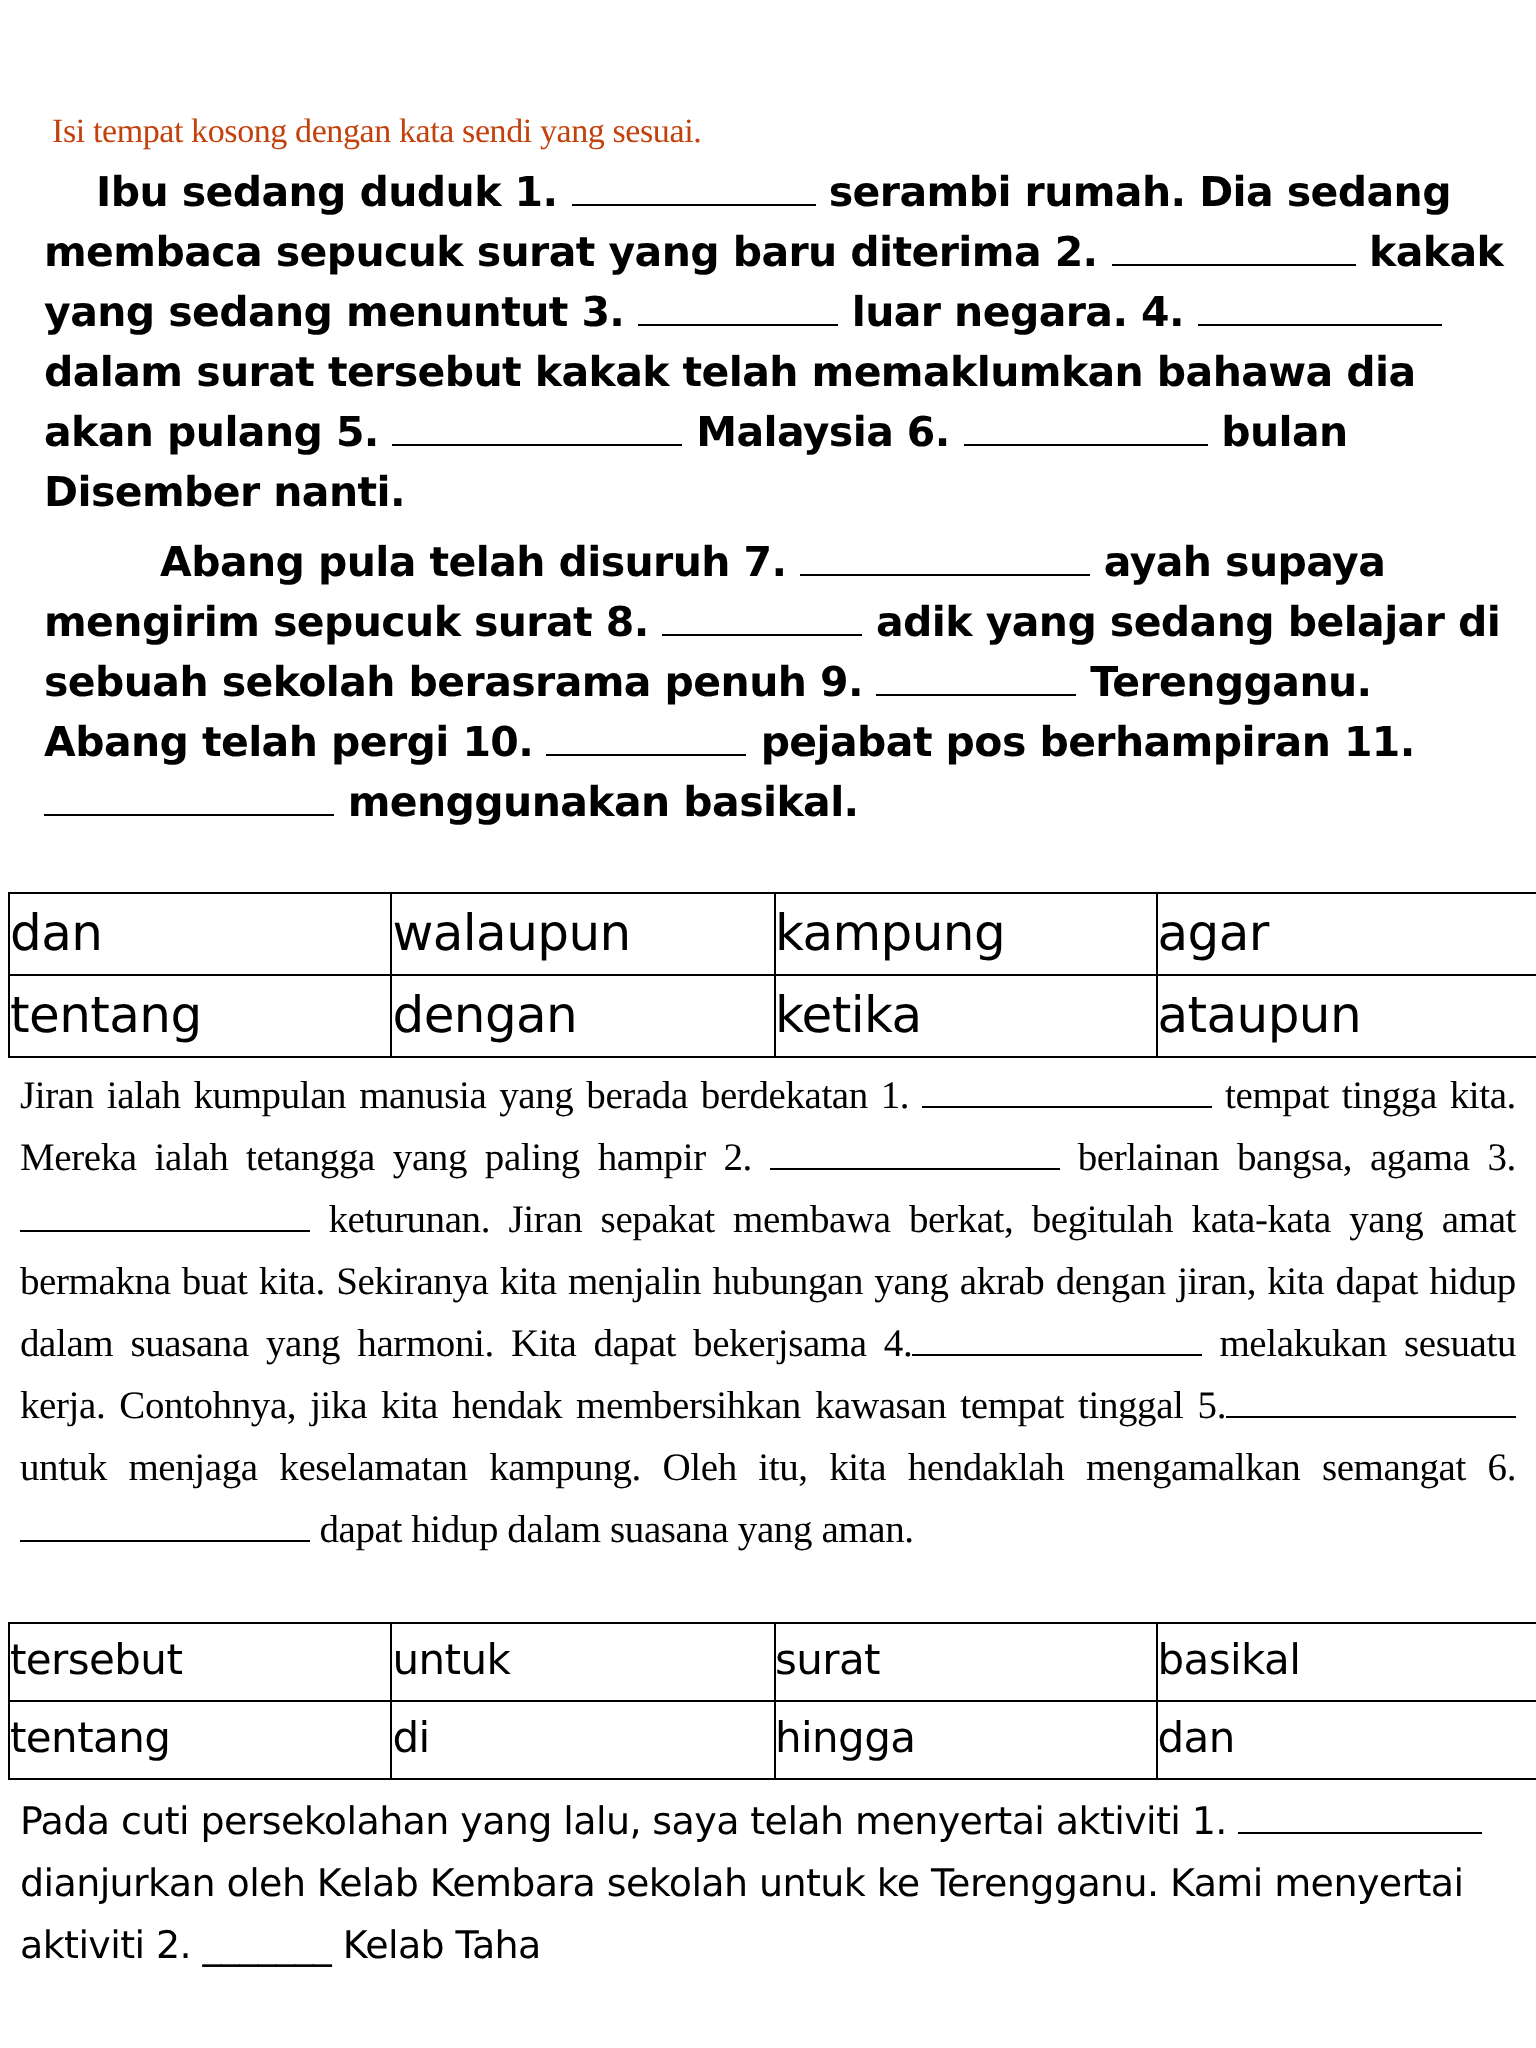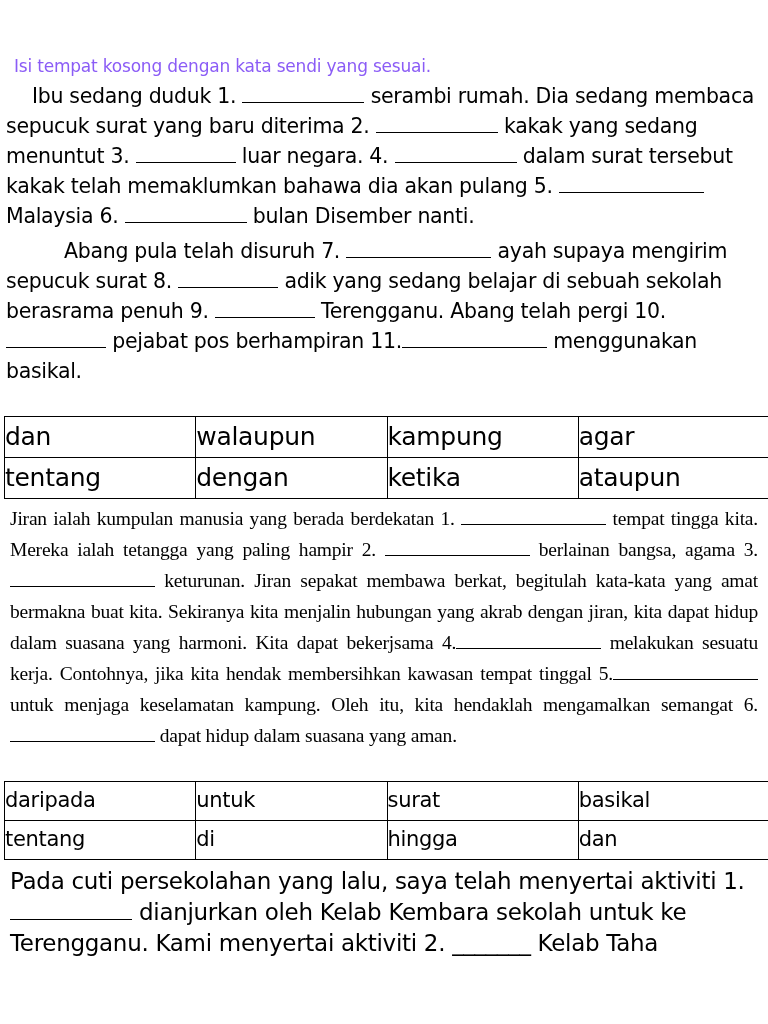--- a/index.html
+++ b/index.html
@@ -15,31 +15,33 @@
     overflow: hidden;
   }
   .page {
     position: relative;
     width: 768px;
     height: 1024px;
     box-sizing: border-box;
     padding: 0 4px;
   }
   .heading {
-    color: #8b5cf6;
+    color: #c2410c;
     font-size: 17px;
-    margin: 56px 0 0 10px;
+    margin: 56px 0 0 22px;
     letter-spacing: -0.2px;
+    font-family: Liberation Serif, serif;
   }
   .para {
     font-size: 20.5px;
     line-height: 30px;
-    margin: 5px 0 0 2px;
+    margin: 5px 0 0 18px;
     text-align: left;
     letter-spacing: -0.3px;
+    font-weight: bold;
   }
   .para .indent {
     display: inline-block;
     width: 26px;
   }
   .para .indent-2 {
     display: inline-block;
     width: 58px;
   }
   .blank {
@@ -73,21 +75,21 @@
   .justified {
     font-size: 19.5px;
     line-height: 31px;
     text-align: justify;
     text-align-last: left;
     margin: 4px 6px 0 6px;
     letter-spacing: -0.2px;
     font-family: Liberation Serif, serif;
   }
   .bottom-para {
-    font-size: 23px;
+    font-size: 19px;
     line-height: 31px;
     margin: 6px 6px 0 6px;
     letter-spacing: -0.3px;
   }
   .clipline {
     overflow: hidden;
     height: 13px;
   }
 </style>
 </head>
@@ -152,21 +154,21 @@
     <span>keturunan. Jiran  sepakat  membawa  berkat,  begitulah  kata-kata  yang  amat bermakna  buat  kita.  Sekiranya  kita  menjalin  hubungan  yang  akrab dengan jiran, kita dapat hidup dalam suasana yang harmoni. Kita dapat bekerjsama 4.</span><span class="blank b-xl"></span>
     <span>melakukan sesuatu kerja. Contohnya, jika kita  hendak  membersihkan  kawasan  tempat  tinggal  5.</span><span class="blank b-xl"></span>
     <span>untuk  menjaga  keselamatan  kampung.  Oleh  itu,  kita  hendaklah mengamalkan  semangat  6.</span>
     <span class="blank b-xl"></span>
     <span>dapat  hidup  dalam  suasana yang aman.</span>
   </div>
 
   <table class="wordtable small">
     <tbody>
         <tr>
-      <td>daripada</td>
+      <td>tersebut</td>
       <td>untuk</td>
       <td>surat</td>
       <td>basikal</td>
     </tr>
     <tr>
       <td>tentang</td>
       <td>di</td>
       <td>hingga</td>
       <td>dan</td>
     </tr>

